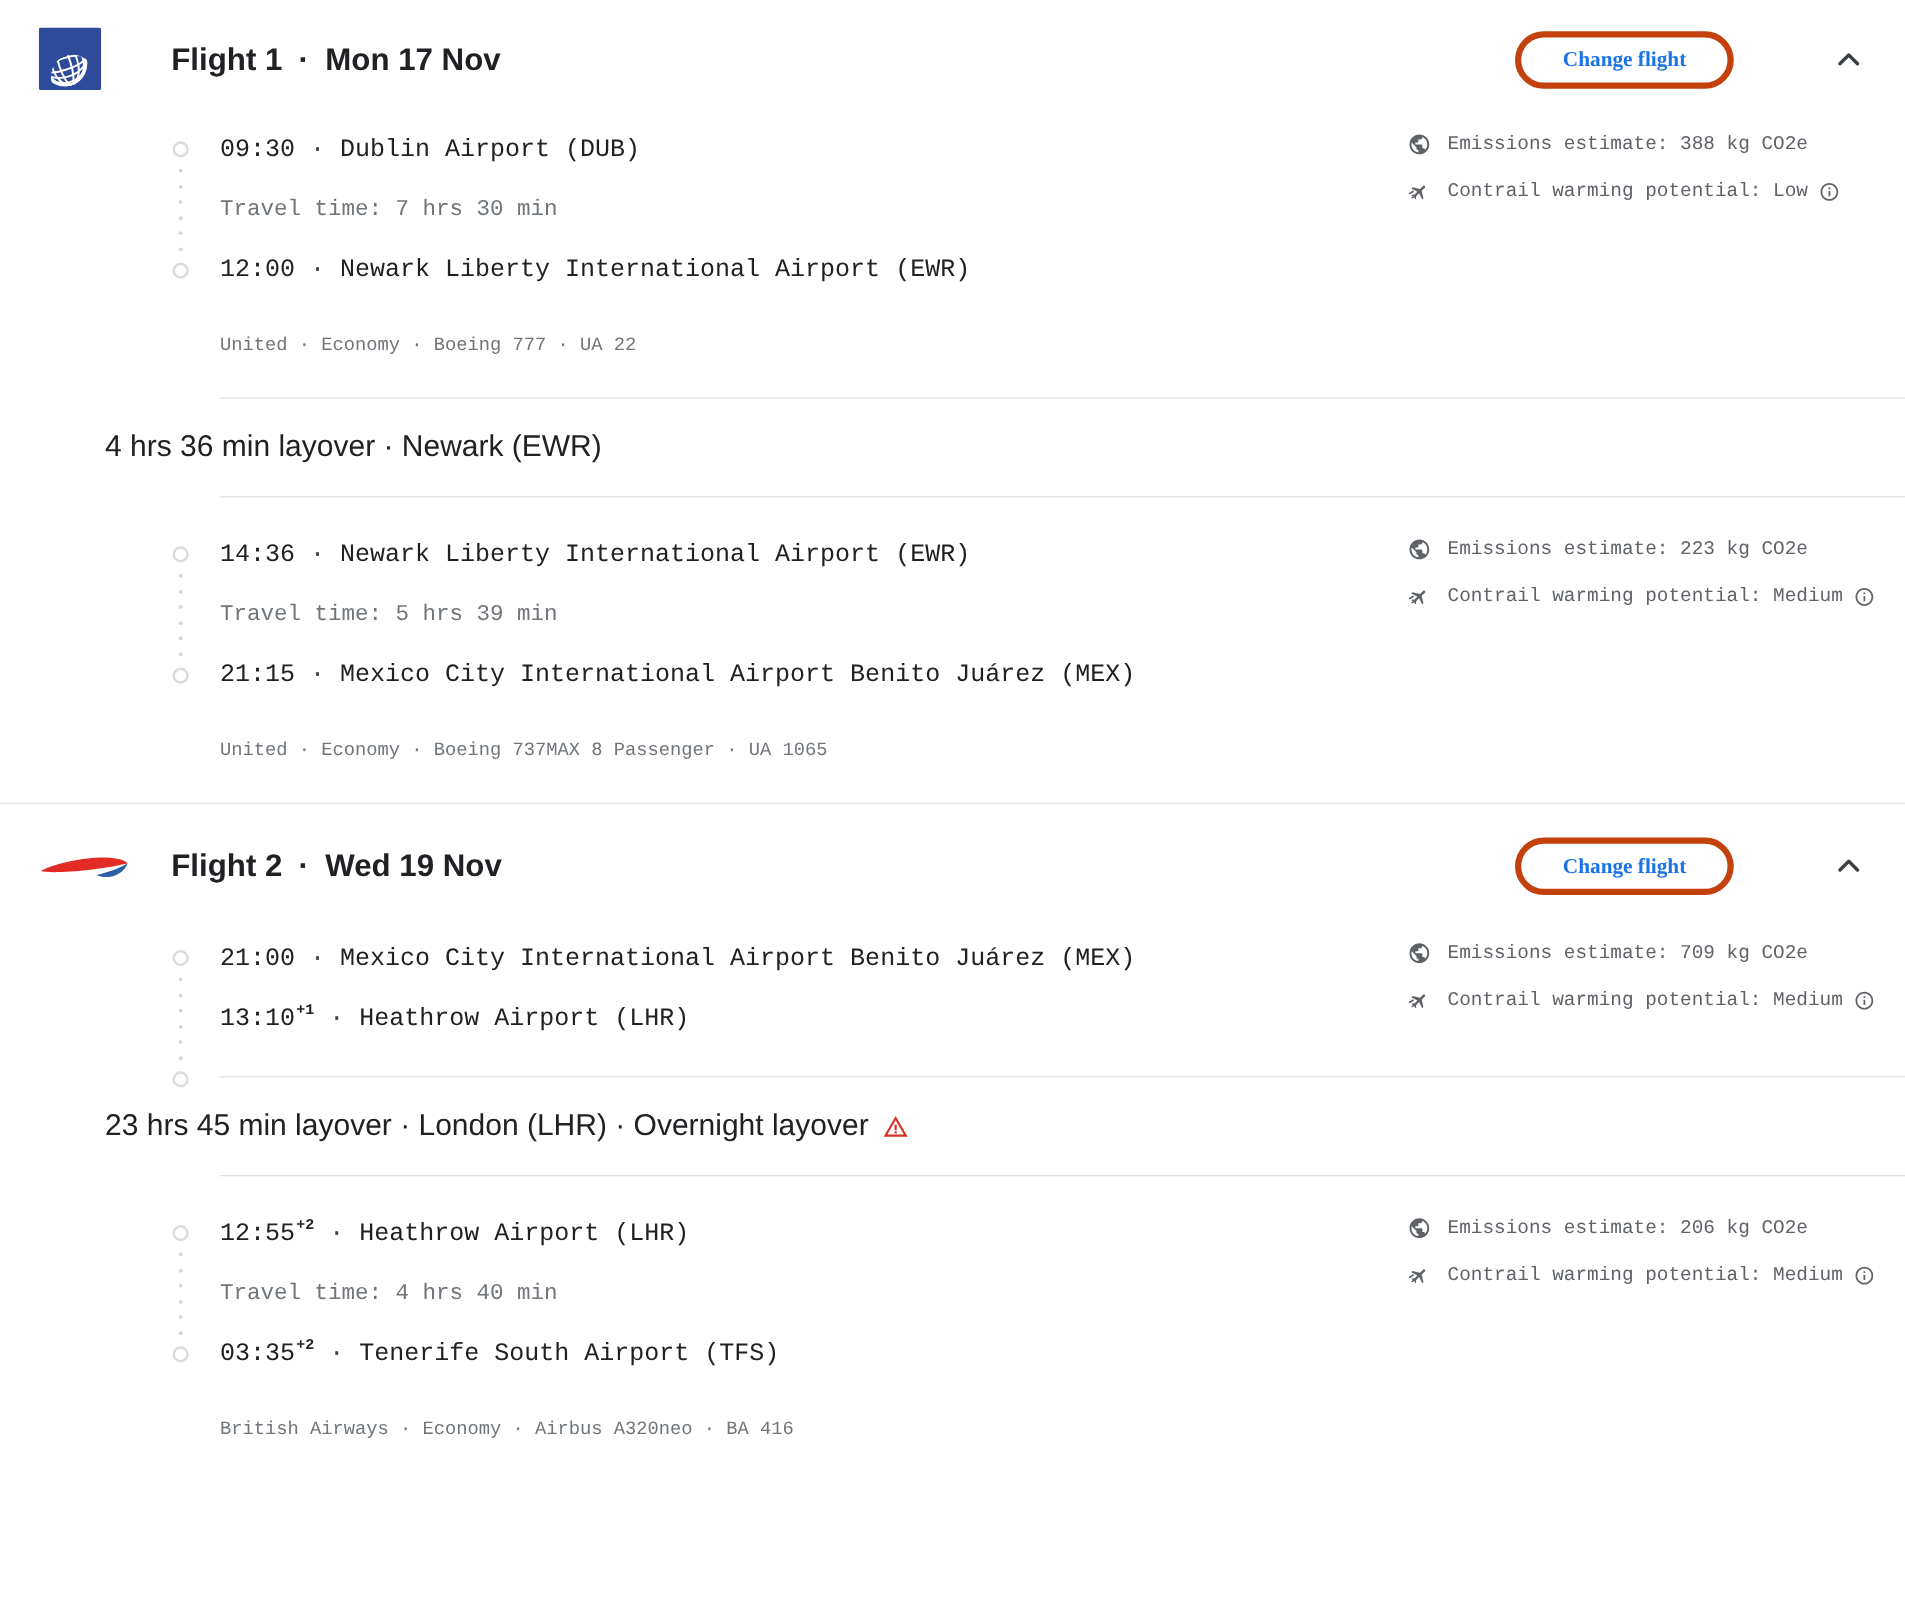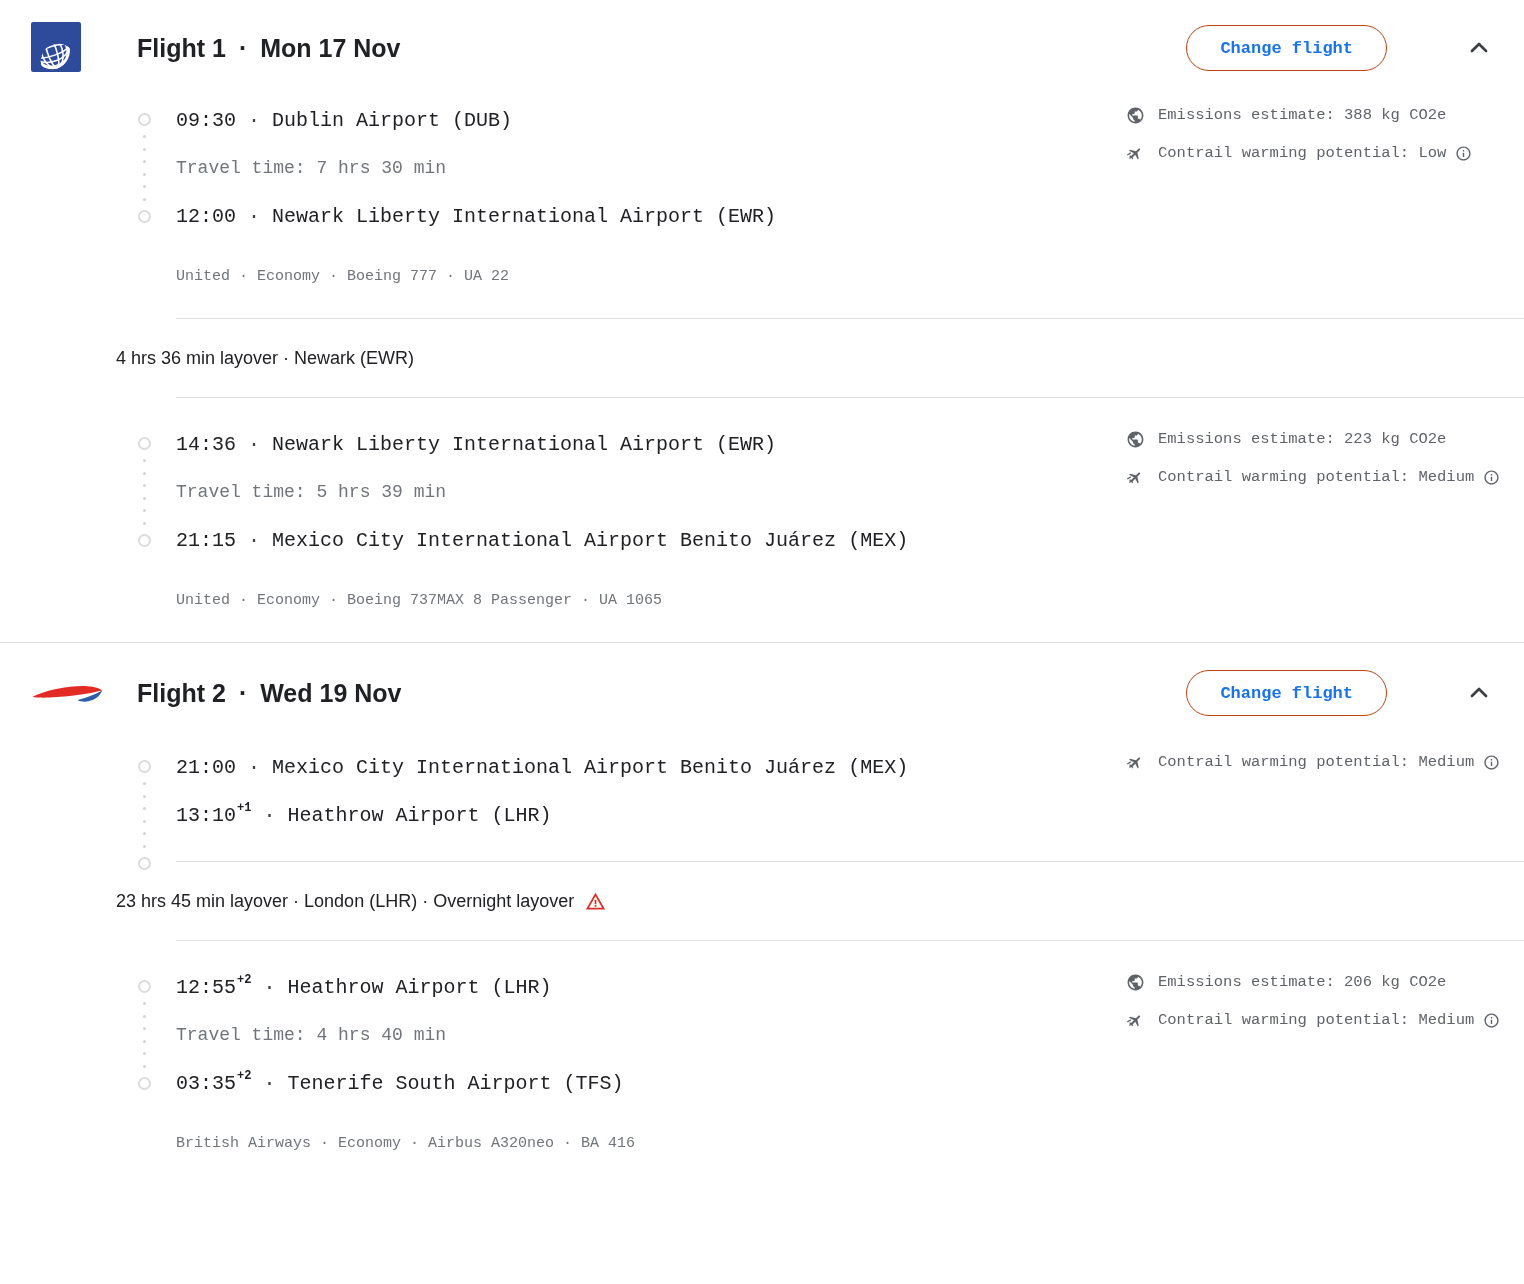--- a/index.html
+++ b/index.html
@@ -23,22 +23,22 @@
   .flight-header{position:relative;display:flex;align-items:center;padding:0 32px 0 137px;}
   .flight-header.h1{height:96px;}
   .flight-header.h2{height:100px;}
   .logo-box{position:absolute;left:31px;}
   .logo-united{top:22px;width:50px;height:50px;}
   .logo-ba{top:37px;width:76px;height:26px;}
   .flight-title{font-size:25px;color:var(--text-primary);display:flex;align-items:baseline;white-space:nowrap;}
   .flight-title .sep{margin:0 13px;color:var(--text-primary);}
   .hspacer{flex:1;}
   .change-btn{
-    height:46px;padding:3px 33px;border:1px solid #c2410c;border-radius:24px;background:#fff;
-    color:var(--link-blue);font-size:17px;font-weight:bold;font-family:Liberation Mono, monospace;
+    height:46px;padding:3px 33px;border:5px solid #c2410c;border-radius:24px;background:#fff;
+    color:var(--link-blue);font-size:17px;font-weight:bold;font-family:Liberation Serif, serif;
     display:flex;align-items:center;justify-content:center;cursor:pointer;white-space:nowrap;
   }
   .chevron{margin-left:79px;width:26px;height:26px;display:flex;align-items:center;justify-content:center;cursor:pointer;color:#3c4043;}
   
   .segment{position:relative;padding:0 0 22px 176px;font-family:Liberation Mono, monospace;}
   .segment.after-divider{padding-top:22px;}
   .seg-row{height:48px;display:flex;align-items:center;white-space:nowrap;}
   .endpoint{font-size:20px;color:var(--text-primary);}
   .endpoint .time{font-weight:normal;}
   .endpoint .sup{font-size:12px;font-weight:bold;position:relative;top:-7px;margin-left:1px;}
@@ -54,21 +54,21 @@
   .tl-dots{flex:1;display:flex;flex-direction:column;justify-content:space-evenly;align-items:center;}
   .tl-dot{width:3px;height:3px;border-radius:50%;background:#d2d5da;}
   
   .emissions{position:absolute;left:1125px;top:0;width:398px;}
   .segment.after-divider .emissions{top:22px;}
   .em-row{height:38px;display:flex;align-items:center;color:var(--icon-gray);white-space:nowrap;}
   .em-row .em-icon{width:20px;display:flex;justify-content:center;margin-right:13px;flex:none;}
   .em-text{font-size:15.5px;color:var(--icon-gray);}
   .info-btn{margin-left:9px;display:flex;align-items:center;cursor:pointer;color:var(--icon-gray);}
   
-  .layover-row{height:78px;display:flex;align-items:center;padding-left:116px;font-size:18px;color:var(--text-primary);white-space:nowrap;}
+  .layover-row{height:78px;display:flex;align-items:center;padding-left:84px;font-size:24px;color:var(--text-primary);white-space:nowrap;}
   .layover-row .warn{margin-left:11px;}
   
   .divider{height:1px;background:var(--divider);}
   .divider.inset{margin-left:176px;}
   .warn{display:inline-flex;align-items:center;color:var(--warning-red);}
   svg{display:block;}
 </style>
 </head>
 <body>
 
@@ -284,20 +284,28 @@
     <div class="seg-row endpoint">
       <span class="time">13:10</span>
         <sup class="sup">+1</sup>
       <span class="sep">·</span>
       <span>Heathrow Airport (LHR)</span>
     </div>
     <div class="emissions">
       <div class="em-row">
         <span class="em-icon">
             <svg viewBox="0 0 24 24" width="19" height="19">
+              <use href="#icon-globe"></use>
+            </svg>
+          </span>
+        <span class="em-text">Emissions estimate: 709 kg CO2e</span>
+      </div>
+      <div class="em-row">
+        <span class="em-icon">
+            <svg viewBox="0 0 24 24" width="19" height="19">
               <use href="#icon-contrail"></use>
             </svg>
           </span>
         <span class="em-text">Contrail warming potential: Medium</span>
         <span class="info-btn">
             <svg viewBox="0 0 24 24" width="17" height="17">
               <use href="#icon-info"></use>
             </svg>
           </span>
       </div>

